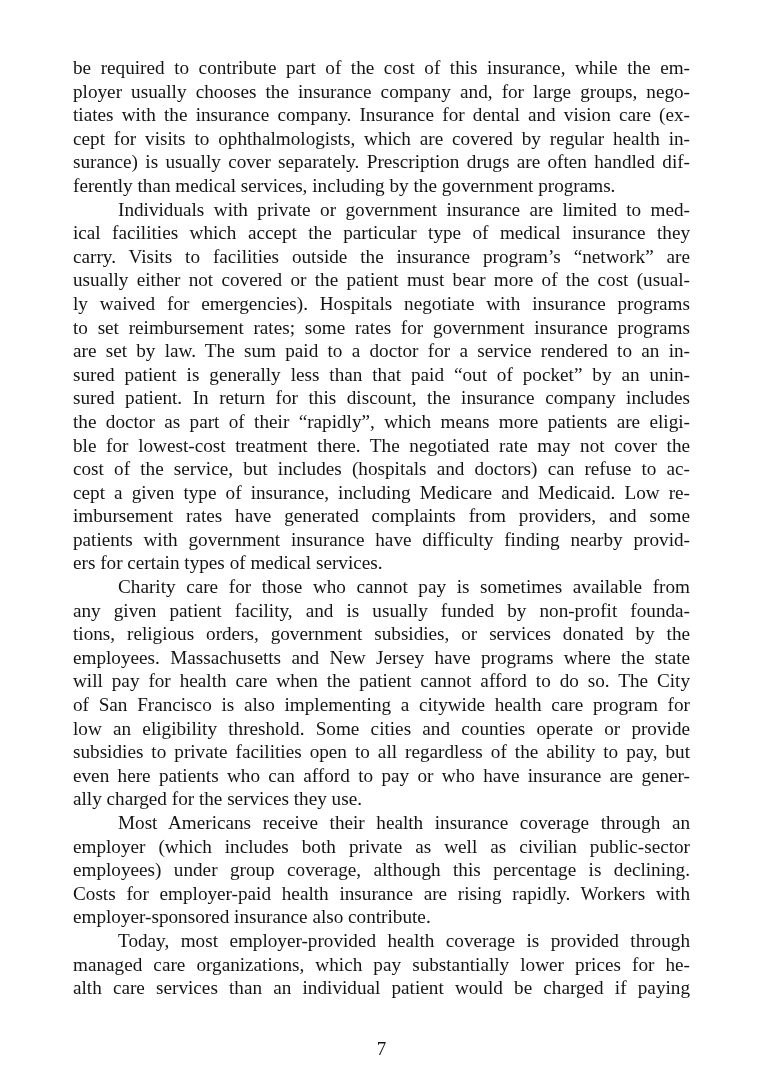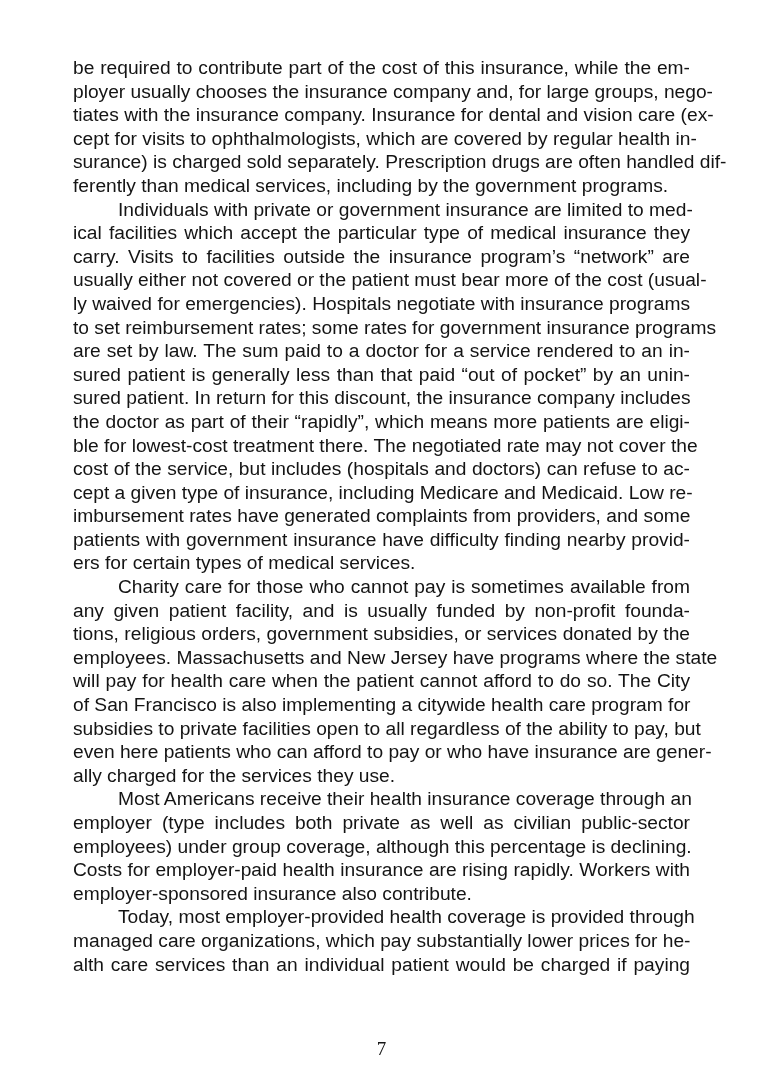--- a/index.html
+++ b/index.html
@@ -1,19 +1,19 @@
 <!DOCTYPE html>
 <html><head>
 <meta charset="utf-8">
 <style>
   html, body { margin: 0; padding: 0; background: #ffffff; }
   body { width: 763px; height: 1079px; position: relative; overflow: hidden; }
   .page {
     position: absolute; left: 73px; top: 56px; width: 617px;
-    font-family: Liberation Sans, sans-serif; font-size: 19.2px; color: #141414;
+    font-family: Liberation Serif, serif; font-size: 19.2px; color: #141414;
   }
   .line {
     display: block; height: 23.6px; line-height: 23.6px;
     text-align: justify; text-align-last: justify; white-space: nowrap;
   }
   .line.last { text-align-last: left; }
   .line.indent { padding-left: 45px; }
   .page-number {
     position: absolute; left: 0; width: 763px; top: 1038px; text-align: center;
     font-family: "Liberation Serif", serif; font-size: 19px; color: #141414;
@@ -21,21 +21,21 @@
 </style>
 </head>
 <body>
 
 <div class="page">
   <div>
     <span class="line">be required to contribute part of the cost of this insurance, while the em-</span>
     <span class="line">ployer usually chooses the insurance company and, for large groups, nego-</span>
     <span class="line">tiates with the insurance company. Insurance for dental and vision care (ex-</span>
     <span class="line">cept for visits to ophthalmologists, which are covered by regular health in-</span>
-    <span class="line">surance) is charged sold separately. Prescription drugs are often handled dif-</span>
+    <span class="line">surance) is usually cover separately. Prescription drugs are often handled dif-</span>
     <span class="line last">ferently than medical services, including by the government programs.</span>
   </div>
   <div>
     <span class="line indent">Individuals with private or government insurance are limited to med-</span>
     <span class="line">ical facilities which accept the particular type of medical insurance they</span>
     <span class="line">carry. Visits to facilities outside the insurance program’s “network” are</span>
     <span class="line">usually either not covered or the patient must bear more of the cost (usual-</span>
     <span class="line">ly waived for emergencies). Hospitals negotiate with insurance programs</span>
     <span class="line">to set reimbursement rates; some rates for government insurance programs</span>
     <span class="line">are set by law. The sum paid to a doctor for a service rendered to an in-</span>
@@ -49,27 +49,28 @@
     <span class="line">patients with government insurance have difficulty finding nearby provid-</span>
     <span class="line last">ers for certain types of medical services.</span>
   </div>
   <div>
     <span class="line indent">Charity care for those who cannot pay is sometimes available from</span>
     <span class="line">any given patient facility, and is usually funded by non-profit founda-</span>
     <span class="line">tions, religious orders, government subsidies, or services donated by the</span>
     <span class="line">employees. Massachusetts and New Jersey have programs where the state</span>
     <span class="line">will pay for health care when the patient cannot afford to do so. The City</span>
     <span class="line">of San Francisco is also implementing a citywide health care program for</span>
+    <span class="line">low an eligibility threshold. Some cities and counties operate or provide</span>
     <span class="line">subsidies to private facilities open to all regardless of the ability to pay, but</span>
     <span class="line">even here patients who can afford to pay or who have insurance are gener-</span>
     <span class="line last">ally charged for the services they use.</span>
   </div>
   <div>
     <span class="line indent">Most Americans receive their health insurance coverage through an</span>
-    <span class="line">employer (type includes both private as well as civilian public-sector</span>
+    <span class="line">employer (which includes both private as well as civilian public-sector</span>
     <span class="line">employees) under group coverage, although this percentage is declining.</span>
     <span class="line">Costs for employer-paid health insurance are rising rapidly. Workers with</span>
     <span class="line last">employer-sponsored insurance also contribute.</span>
   </div>
   <div>
     <span class="line indent">Today, most employer-provided health coverage is provided through</span>
     <span class="line">managed care organizations, which pay substantially lower prices for he-</span>
     <span class="line">alth care services than an individual patient would be charged if paying</span>
   </div>
 </div>

